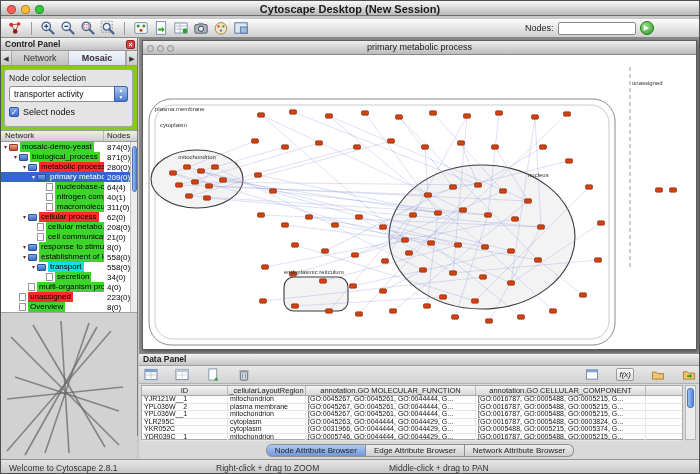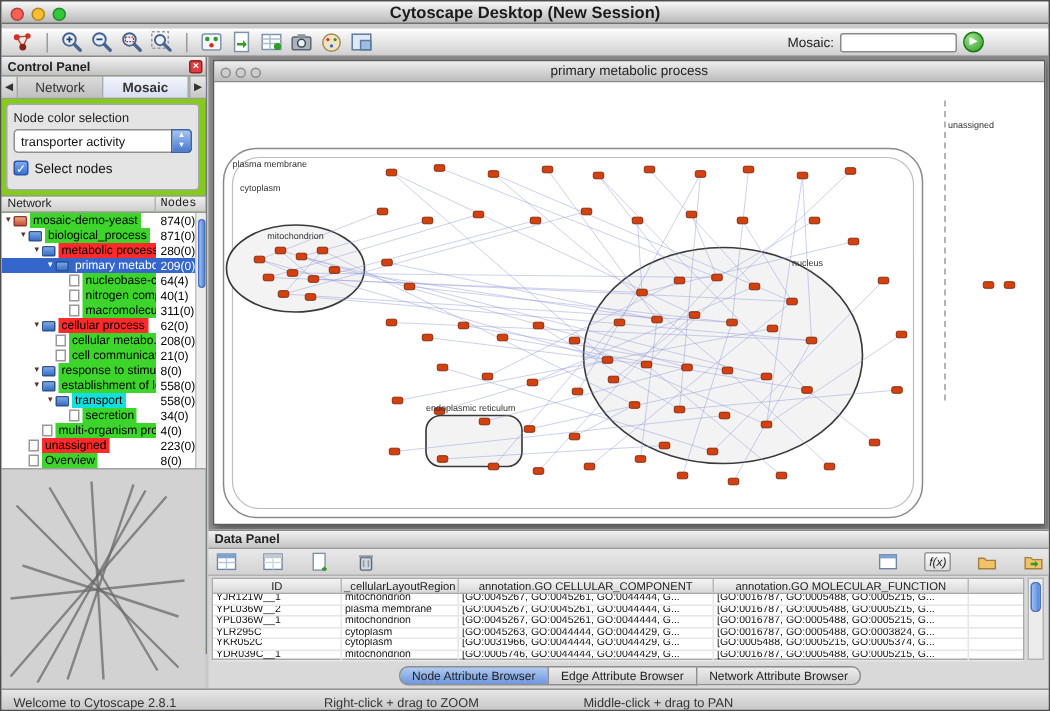--- a/index.html
+++ b/index.html
@@ -47,21 +47,21 @@
   .combo-btn{position:absolute;right:-1px;top:-1px;bottom:-1px;width:14px;border-radius:0 3px 3px 0;
     background:linear-gradient(#a8c6f2,#4878cf);border:1px solid #3a62ad;color:#fff;font-size:5px;line-height:7px;text-align:center;}
   .checkline{margin-top:5px;display:flex;align-items:center;gap:4px;}
   .checkbox{width:10px;height:10px;border-radius:2px;background:linear-gradient(#7ea9ea,#3a6fd0);
     border:1px solid #2c55a8;color:#fff;font-size:8px;line-height:9px;text-align:center;flex:none;}
   .checklabel{font-size:9px;color:#111;}
   .tree-header{position:absolute;left:0;top:92px;width:136px;height:12px;display:flex;
     background:linear-gradient(#efefef,#cdcdcd);border-top:1px solid #9a9a9a;border-bottom:1px solid #9a9a9a;
     font-size:8px;color:#222;}
   .th-net{flex:1;padding-left:4px;line-height:10px;border-right:1px solid #b5b5b5;}
-  .th-nodes{width:33px;padding-left:3px;line-height:10px;font-family:Liberation Mono, monospace;}
+  .th-nodes{width:33px;padding-left:3px;line-height:10px;}
   .tree-body{position:absolute;left:0;top:104px;width:136px;height:170px;background:#fff;overflow:hidden;}
   .trow{display:flex;height:10px;align-items:center;font-size:8px;white-space:nowrap;color:#000;}
   .trow.sel{background:#3466cc;color:#fff;}
   .tr-label{flex:1;overflow:hidden;display:flex;align-items:center;height:10px;}
   .tr-exp{width:7px;flex:none;font-size:6px;color:#5c2f2f;text-align:center;line-height:10px;}
   .trow.sel .tr-exp{color:#fff;}
   .tr-ico{width:9px;height:7px;flex:none;margin-right:2px;border-radius:1px;}
   .tr-ico.folder{background:linear-gradient(#79a8e8,#3b6ec2);border:1px solid #2c5391;}
   .tr-ico.net{background:linear-gradient(#e8a879,#c2503b);border:1px solid #91372c;}
   .tr-ico.leaf{background:#fff;border:1px solid #999;width:7px;height:8px;border-radius:0;}
@@ -187,21 +187,21 @@
       <circle cx="8" cy="8.4" r="5.8" fill="#f2e3c0" stroke="#a08a56"></circle>
       <circle cx="5.6" cy="6.4" r="1.1" fill="#d03324"></circle>
         <circle cx="10.4" cy="6.4" r="1.1" fill="#2f9e27"></circle>
         <circle cx="8" cy="10.6" r="1.1" fill="#3566cc"></circle>
     </svg>
     <svg class="tbicon" viewBox="0 0 16 16">
       <rect x="1.8" y="2.8" width="12.4" height="10.4" fill="#dfe9f5" stroke="#5c7ba0"></rect>
       <rect x="7.4" y="7" width="6.8" height="6.2" fill="#9dbce0" stroke="#5c7ba0"></rect>
     </svg>
     <div class="search-wrap">
-      <span class="search-label">Mosaic:</span>
+      <span class="search-label">Nodes:</span>
       <input class="search-input" value="" style="">
       <div class="search-go">▶</div>
     </div>
   </div>
 
   <div class="cpanel">
     <div class="cp-header">
       <span>Control Panel</span>
       <span class="cp-close">×</span>
     </div>
@@ -611,22 +611,22 @@
       </svg>
       <svg class="dpicon" viewBox="0 0 15 14">
         <path d="M1.5 4 h4 l1.4 1.5 h6.6 v6.5 h-12 z" fill="#f0c36a" stroke="#a3803c"></path>
         <path d="M5.5 7.8 h3 v-1.5 l2.5 2.4 -2.5 2.4 v-1.5 h-3 z" fill="#2f9e27"></path>
       </svg>
     </div>
     <div class="dp-table">
       <div class="dt-header" id="dtHeader">
           <div class="dt-h" style="width: 86px;">ID</div>
           <div class="dt-h" style="width: 78px;">_cellularLayoutRegion</div>
+          <div class="dt-h" style="width: 170px;">annotation.GO MOLECULAR_FUNCTION</div>
           <div class="dt-h" style="width: 170px;">annotation.GO CELLULAR_COMPONENT</div>
-          <div class="dt-h" style="width: 170px;">annotation.GO MOLECULAR_FUNCTION</div>
           <div class="dt-h fill"></div>
         </div>
       <div id="dtBody">
           <div class="dt-row">
             <div class="dt-c" style="width: 86px;">YJR121W__1</div>
             <div class="dt-c" style="width: 78px;">mitochondrion</div>
             <div class="dt-c" style="width: 170px;">[GO:0045267, GO:0045261, GO:0044444, G...</div>
             <div class="dt-c" style="width: 170px;">[GO:0016787, GO:0005488, GO:0005215, G...</div>
             <div class="dt-c fill"></div>
           </div>

